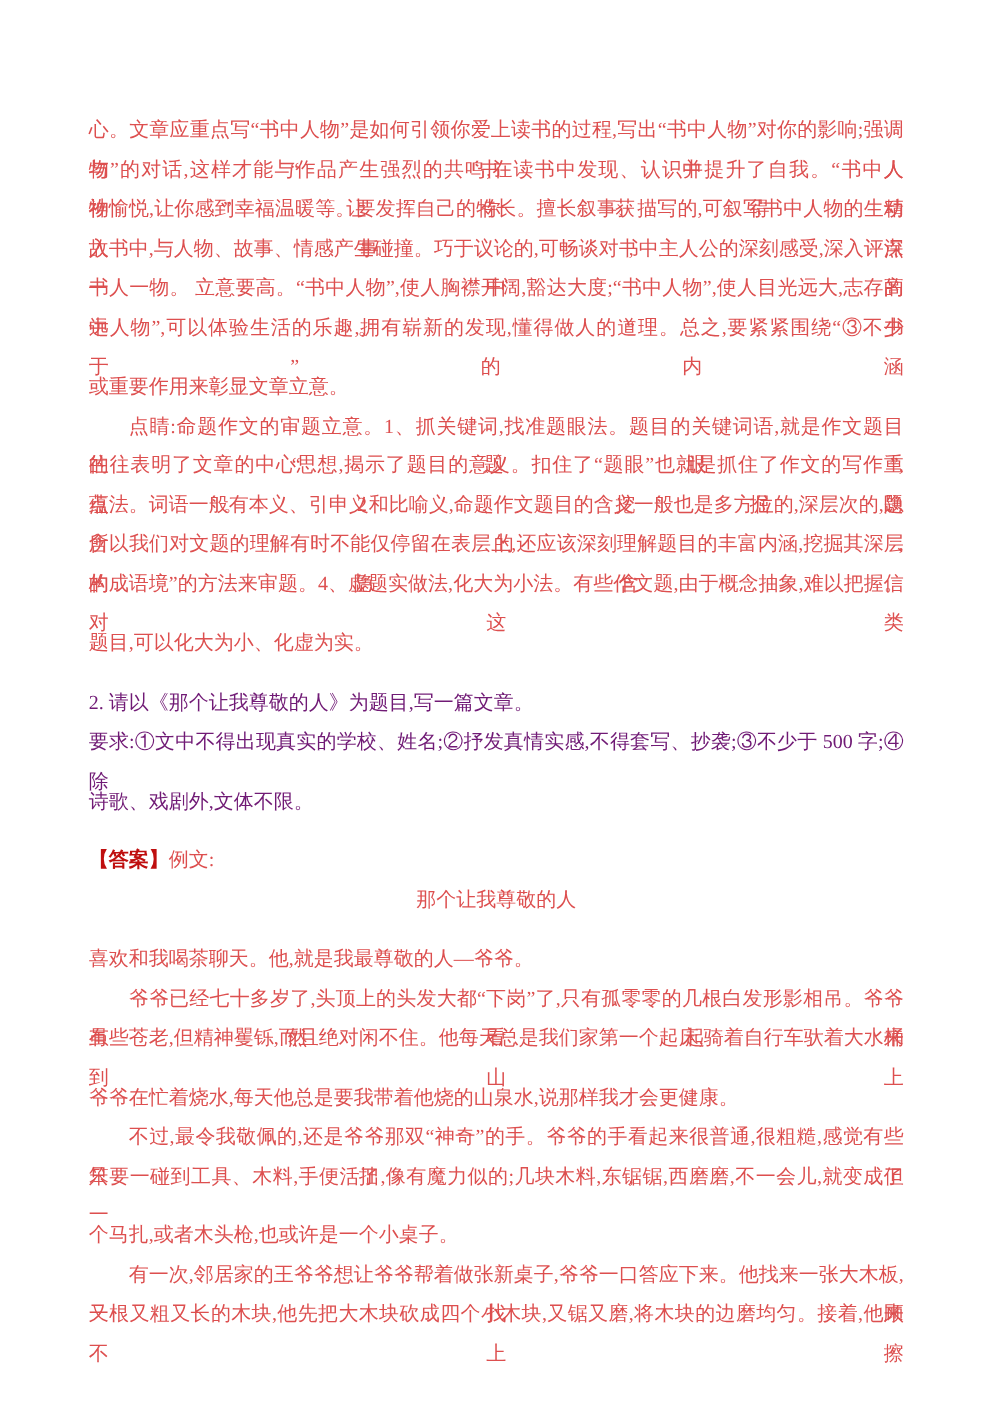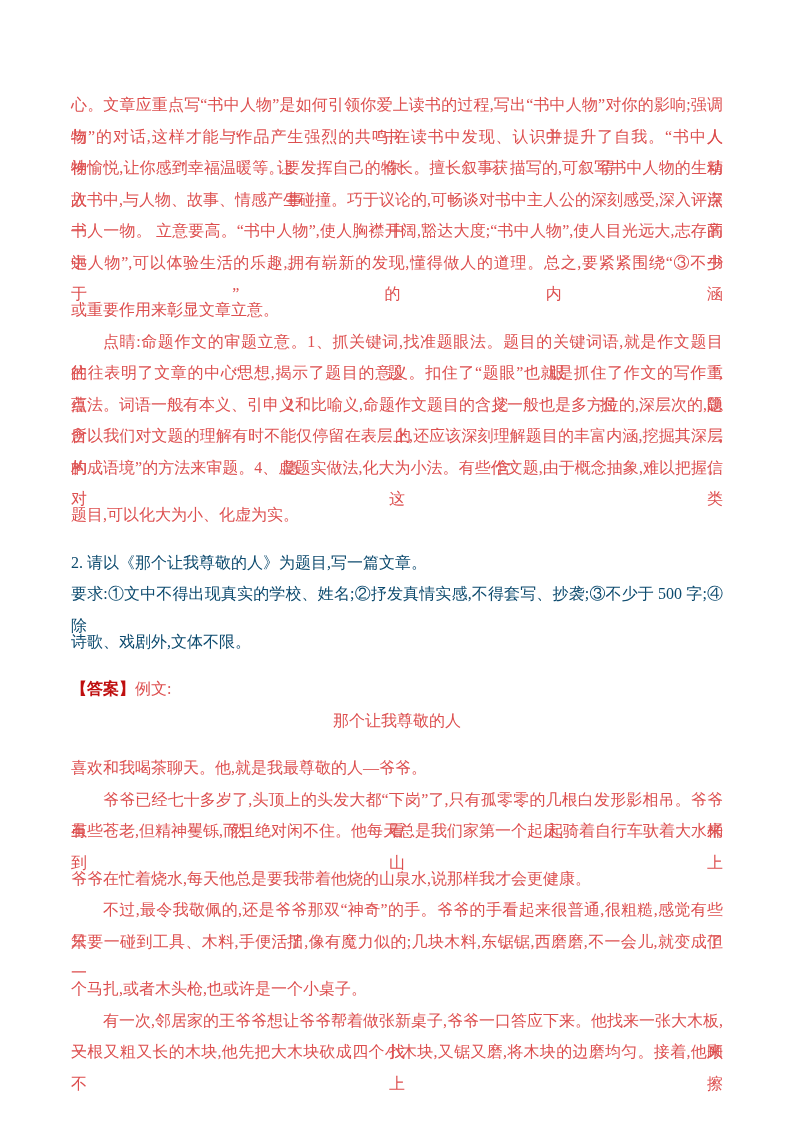--- a/index.html
+++ b/index.html
@@ -17,21 +17,21 @@
     top: 89px;
     width: 652px;
   }
   .line {
     height: 31.5px;
     line-height: 31.5px;
     font-size: 16px;
     white-space: pre-wrap;
   }
   .red   { color: #dd4f4f; }
-  .black { color: #0c4a6e; }
+  .black { color: #701a75; }
   .full  { text-align: justify; text-align-last: justify; }
   .end   { text-align: left; margin-top: 16px; }
   .center{ text-align: center; }
   .indent{ text-indent: 2em; }
   .answer-label { color: #bf0f0f; font-weight: bold; }
 </style>
 </head>
 <body>
 
 <div class="page">

